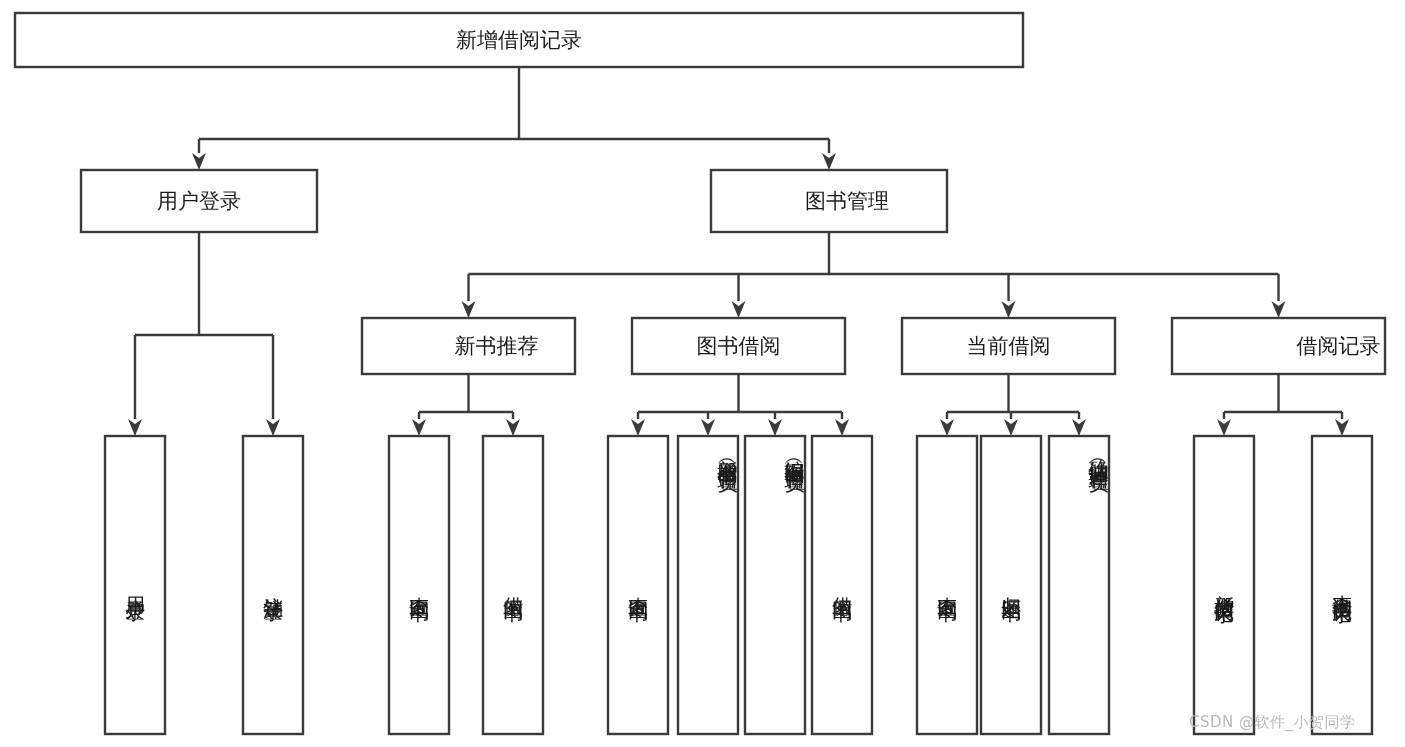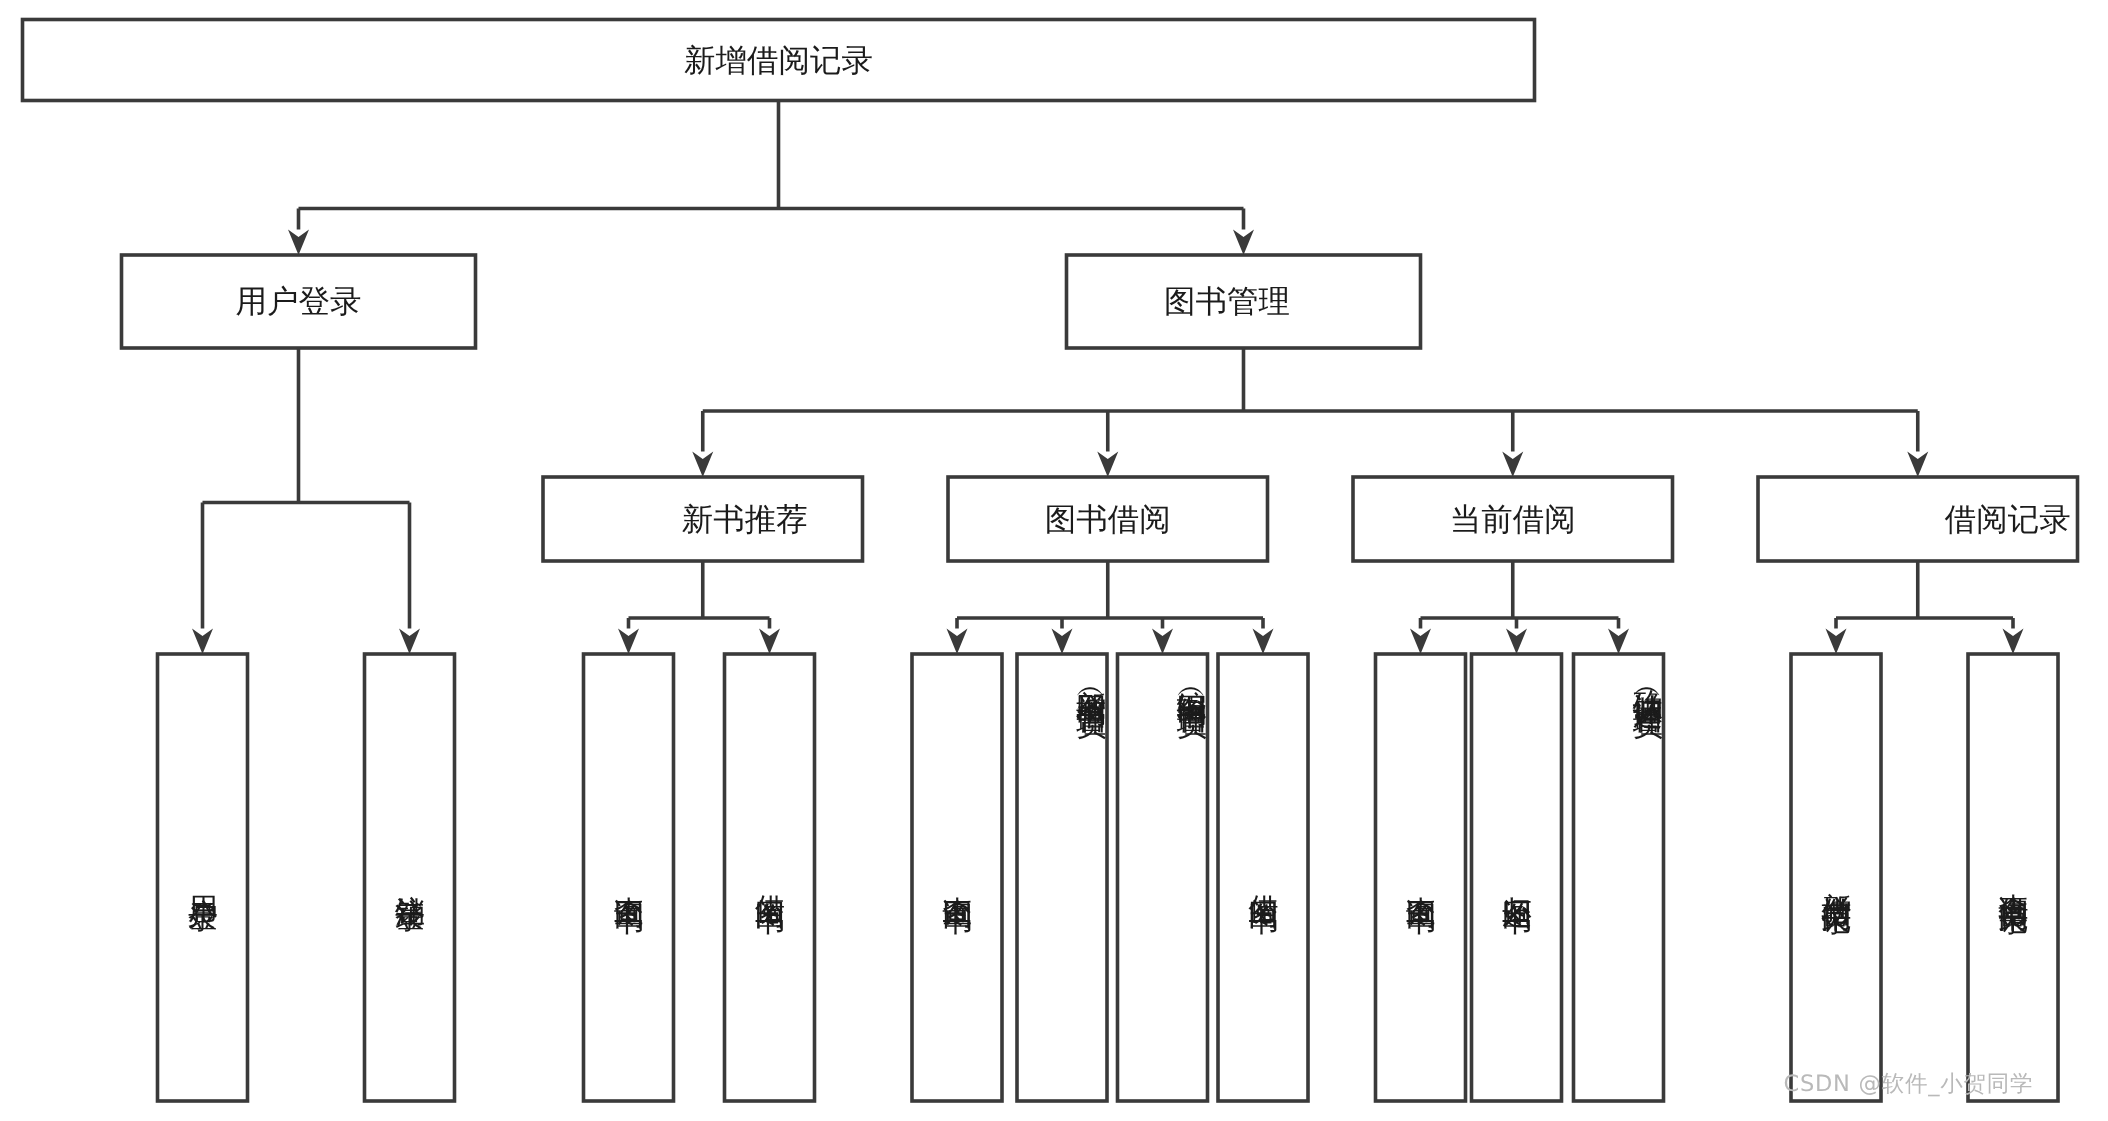--- a/index.html
+++ b/index.html
@@ -165,21 +165,21 @@
         <path d="M1011,436 L1004,419 L1011,424 L1018,419 Z" class="arrow-head"></path>
         <path d="M1079,436 L1072,419 L1079,424 L1086,419 Z" class="arrow-head"></path>
         <path d="M1224,436 L1217,419 L1224,424 L1231,419 Z" class="arrow-head"></path>
         <path d="M1342,436 L1335,419 L1342,424 L1349,419 Z" class="arrow-head"></path>
       </g>
   </svg>
 
   <div id="labels-layer">
       <div class="node-label" style="left: 15px; top: 13px; width: 1008px; height: 54px;">新增借阅记录</div>
       <div class="node-label" style="left: 81px; top: 170px; width: 236px; height: 62px;">用户登录</div>
-      <div class="node-label" style="left: 682px; top: 170px; width: 272px; height: 62px; text-align: center;">图书管理</div>
+      <div class="node-label" style="left: 711px; top: 170px; width: 272px; height: 62px; text-align: center;">图书管理</div>
       <div class="node-label" style="left: 362px; top: 318px; width: 213px; height: 56px; margin-left: 28px;">新书推荐</div>
       <div class="node-label" style="left: 632px; top: 318px; width: 213px; height: 56px;">图书借阅</div>
       <div class="node-label" style="left: 902px; top: 318px; width: 213px; height: 56px; border-radius: 27px;">当前借阅</div>
       <div class="node-label" style="left: 1232px; top: 318px; width: 213px; height: 56px;">借阅记录</div>
       <div class="node-label vertical" style="left: 105px; top: 436px; width: 60px; height: 298px; padding-top: 0px; align-items: center;">用户登录</div>
       <div class="node-label vertical" style="left: 243px; top: 436px; width: 60px; height: 298px; padding-top: 0px; align-items: center;">注销登录</div>
       <div class="node-label vertical" style="left: 389px; top: 436px; width: 60px; height: 298px; padding-top: 0px; align-items: center;">查询图书</div>
       <div class="node-label vertical" style="left: 483px; top: 436px; width: 60px; height: 298px; padding-top: 0px; align-items: center;">借阅图书</div>
       <div class="node-label vertical" style="left: 608px; top: 436px; width: 60px; height: 298px; padding-top: 0px; align-items: center;">查询图书</div>
       <div class="node-label vertical start-top" style="left: 678px; top: 436px; width: 60px; height: 298px; padding-top: 8px;">新增图书（管理员）</div>

